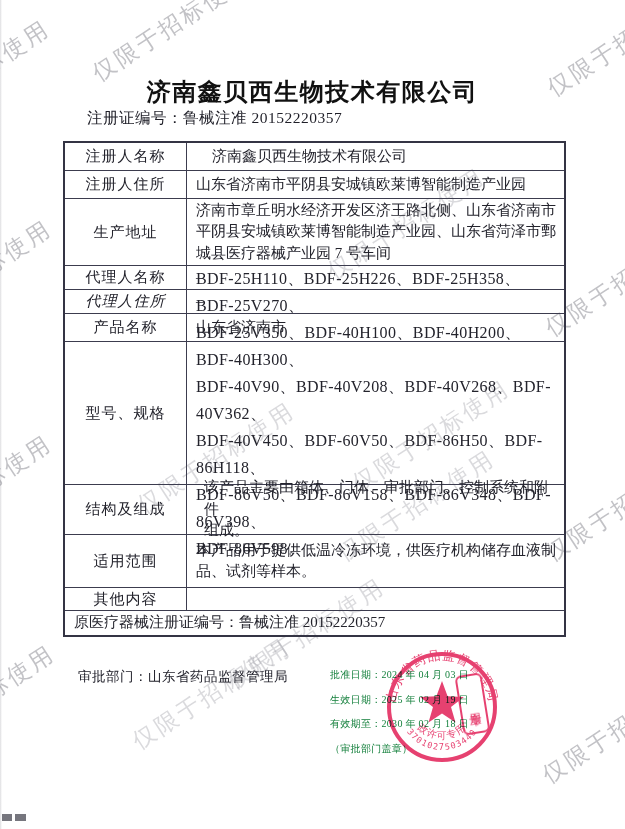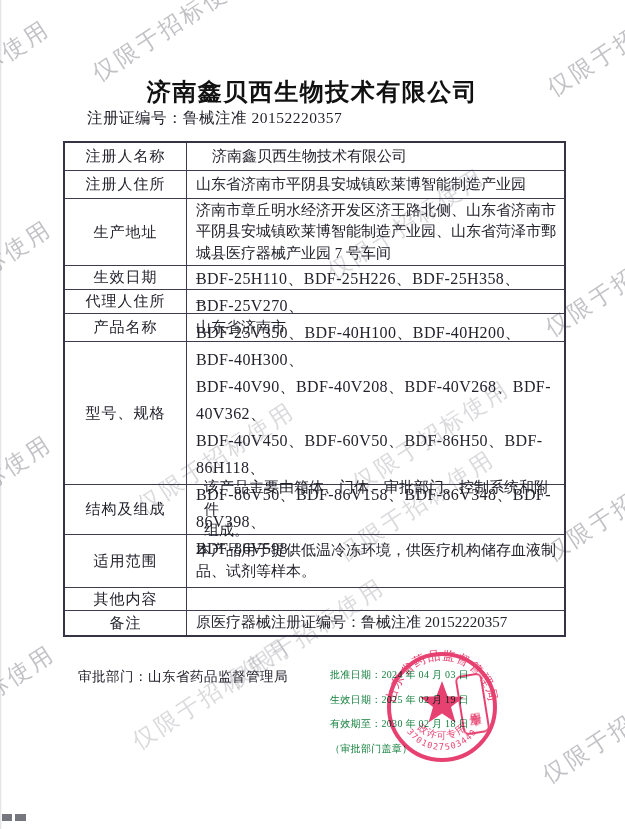--- a/index.html
+++ b/index.html
@@ -44,21 +44,21 @@
   }
   .cell-value{
     flex:1;box-sizing:border-box;padding:2px 6px 2px 9px;
     display:flex;align-items:center;
     font-size:15px;color:#23232c;white-space:pre-line;line-height:21.5px;
   }
   .trow:nth-child(1){height:27px;gap:16px;}
   .trow:nth-child(2){height:27px;}
   .trow:nth-child(3){height:66px;}
   .trow:nth-child(4){height:23px;}
-  .trow:nth-child(5){height:23px;}
+  .trow:nth-child(5){height:23px;font-style:italic;}
   .trow:nth-child(6){height:27px;}
   .trow:nth-child(7){height:142px;}
   .trow:nth-child(8){height:49px;gap:8px;}
   .trow:nth-child(9){height:52px;}
   .trow:nth-child(10){height:22px;}
   .trow:nth-child(11){height:24px;}
   .trow:nth-child(12){height:28px;}
   .trow:nth-child(7) .cell-value{font-size:16px;line-height:27px;letter-spacing:.4px;}
   .trow:nth-child(12) .cell-value{padding-left:19px;}
   
@@ -133,21 +133,21 @@
       <div class="cell-label">注册人住所</div>
       <div class="cell-value">山东省济南市平阴县安城镇欧莱博智能制造产业园</div>
     </div>
     <div class="trow">
       <div class="cell-label">生产地址</div>
       <div class="cell-value">济南市章丘明水经济开发区济王路北侧、山东省济南市
 平阴县安城镇欧莱博智能制造产业园、山东省菏泽市鄄
 城县医疗器械产业园 7 号车间</div>
     </div>
     <div class="trow">
-      <div class="cell-label">生效日期</div>
+      <div class="cell-label">代理人名称</div>
       <div class="cell-value">–</div>
     </div>
     <div class="trow">
       <div class="cell-label">代理人住所</div>
       <div class="cell-value">–</div>
     </div>
     <div class="trow">
       <div class="cell-label">产品名称</div>
       <div class="cell-value">山东省济南市</div>
     </div>
@@ -168,21 +168,20 @@
     <div class="trow">
       <div class="cell-label">适用范围</div>
       <div class="cell-value">本产品用于提供低温冷冻环境，供医疗机构储存血液制
 品、试剂等样本。</div>
     </div>
     <div class="trow">
       <div class="cell-label">其他内容</div>
       <div class="cell-value"></div>
     </div>
     <div class="trow">
-      <div class="cell-label">备注</div>
       <div class="cell-value">原医疗器械注册证编号：鲁械注准 20152220357</div>
     </div>
   </div>
 
   <div class="footer-left">
     <span>审批部门：</span><span>山东省药品监督管理局</span>
   </div>
   <div class="footer-right">
     <div>批准日期：2024 年 04 月 03 日</div>
     <div>生效日期：2025 年 02 月 19 日</div>

